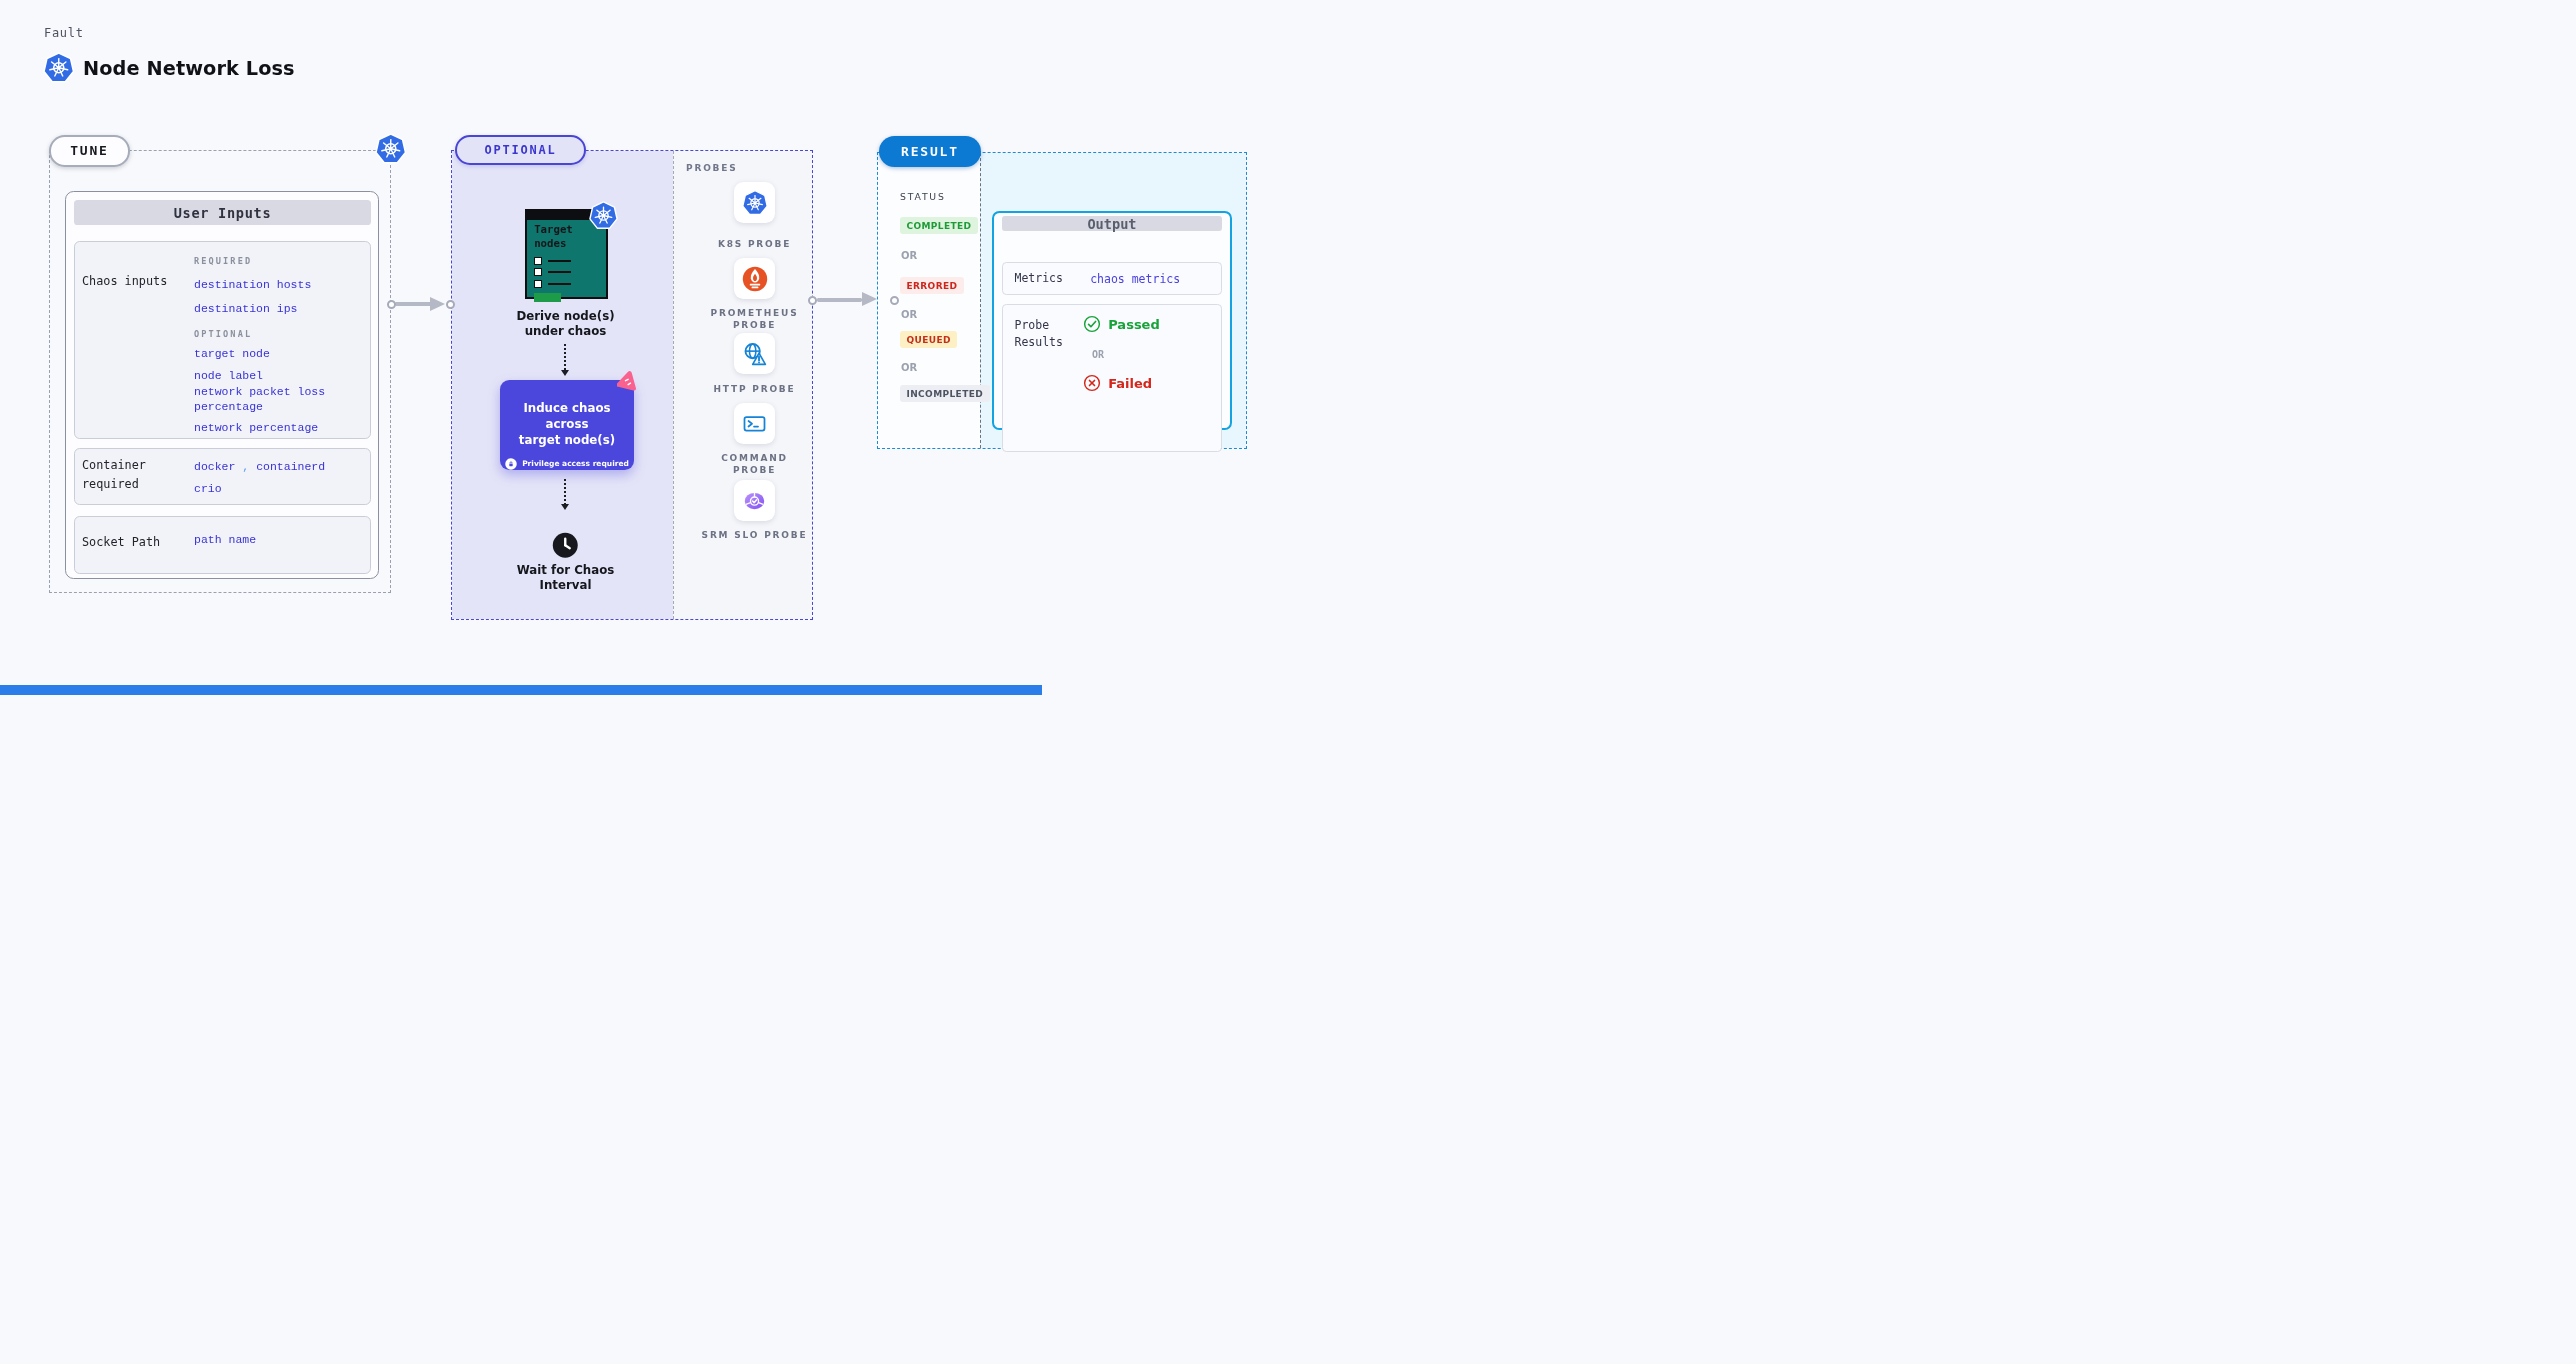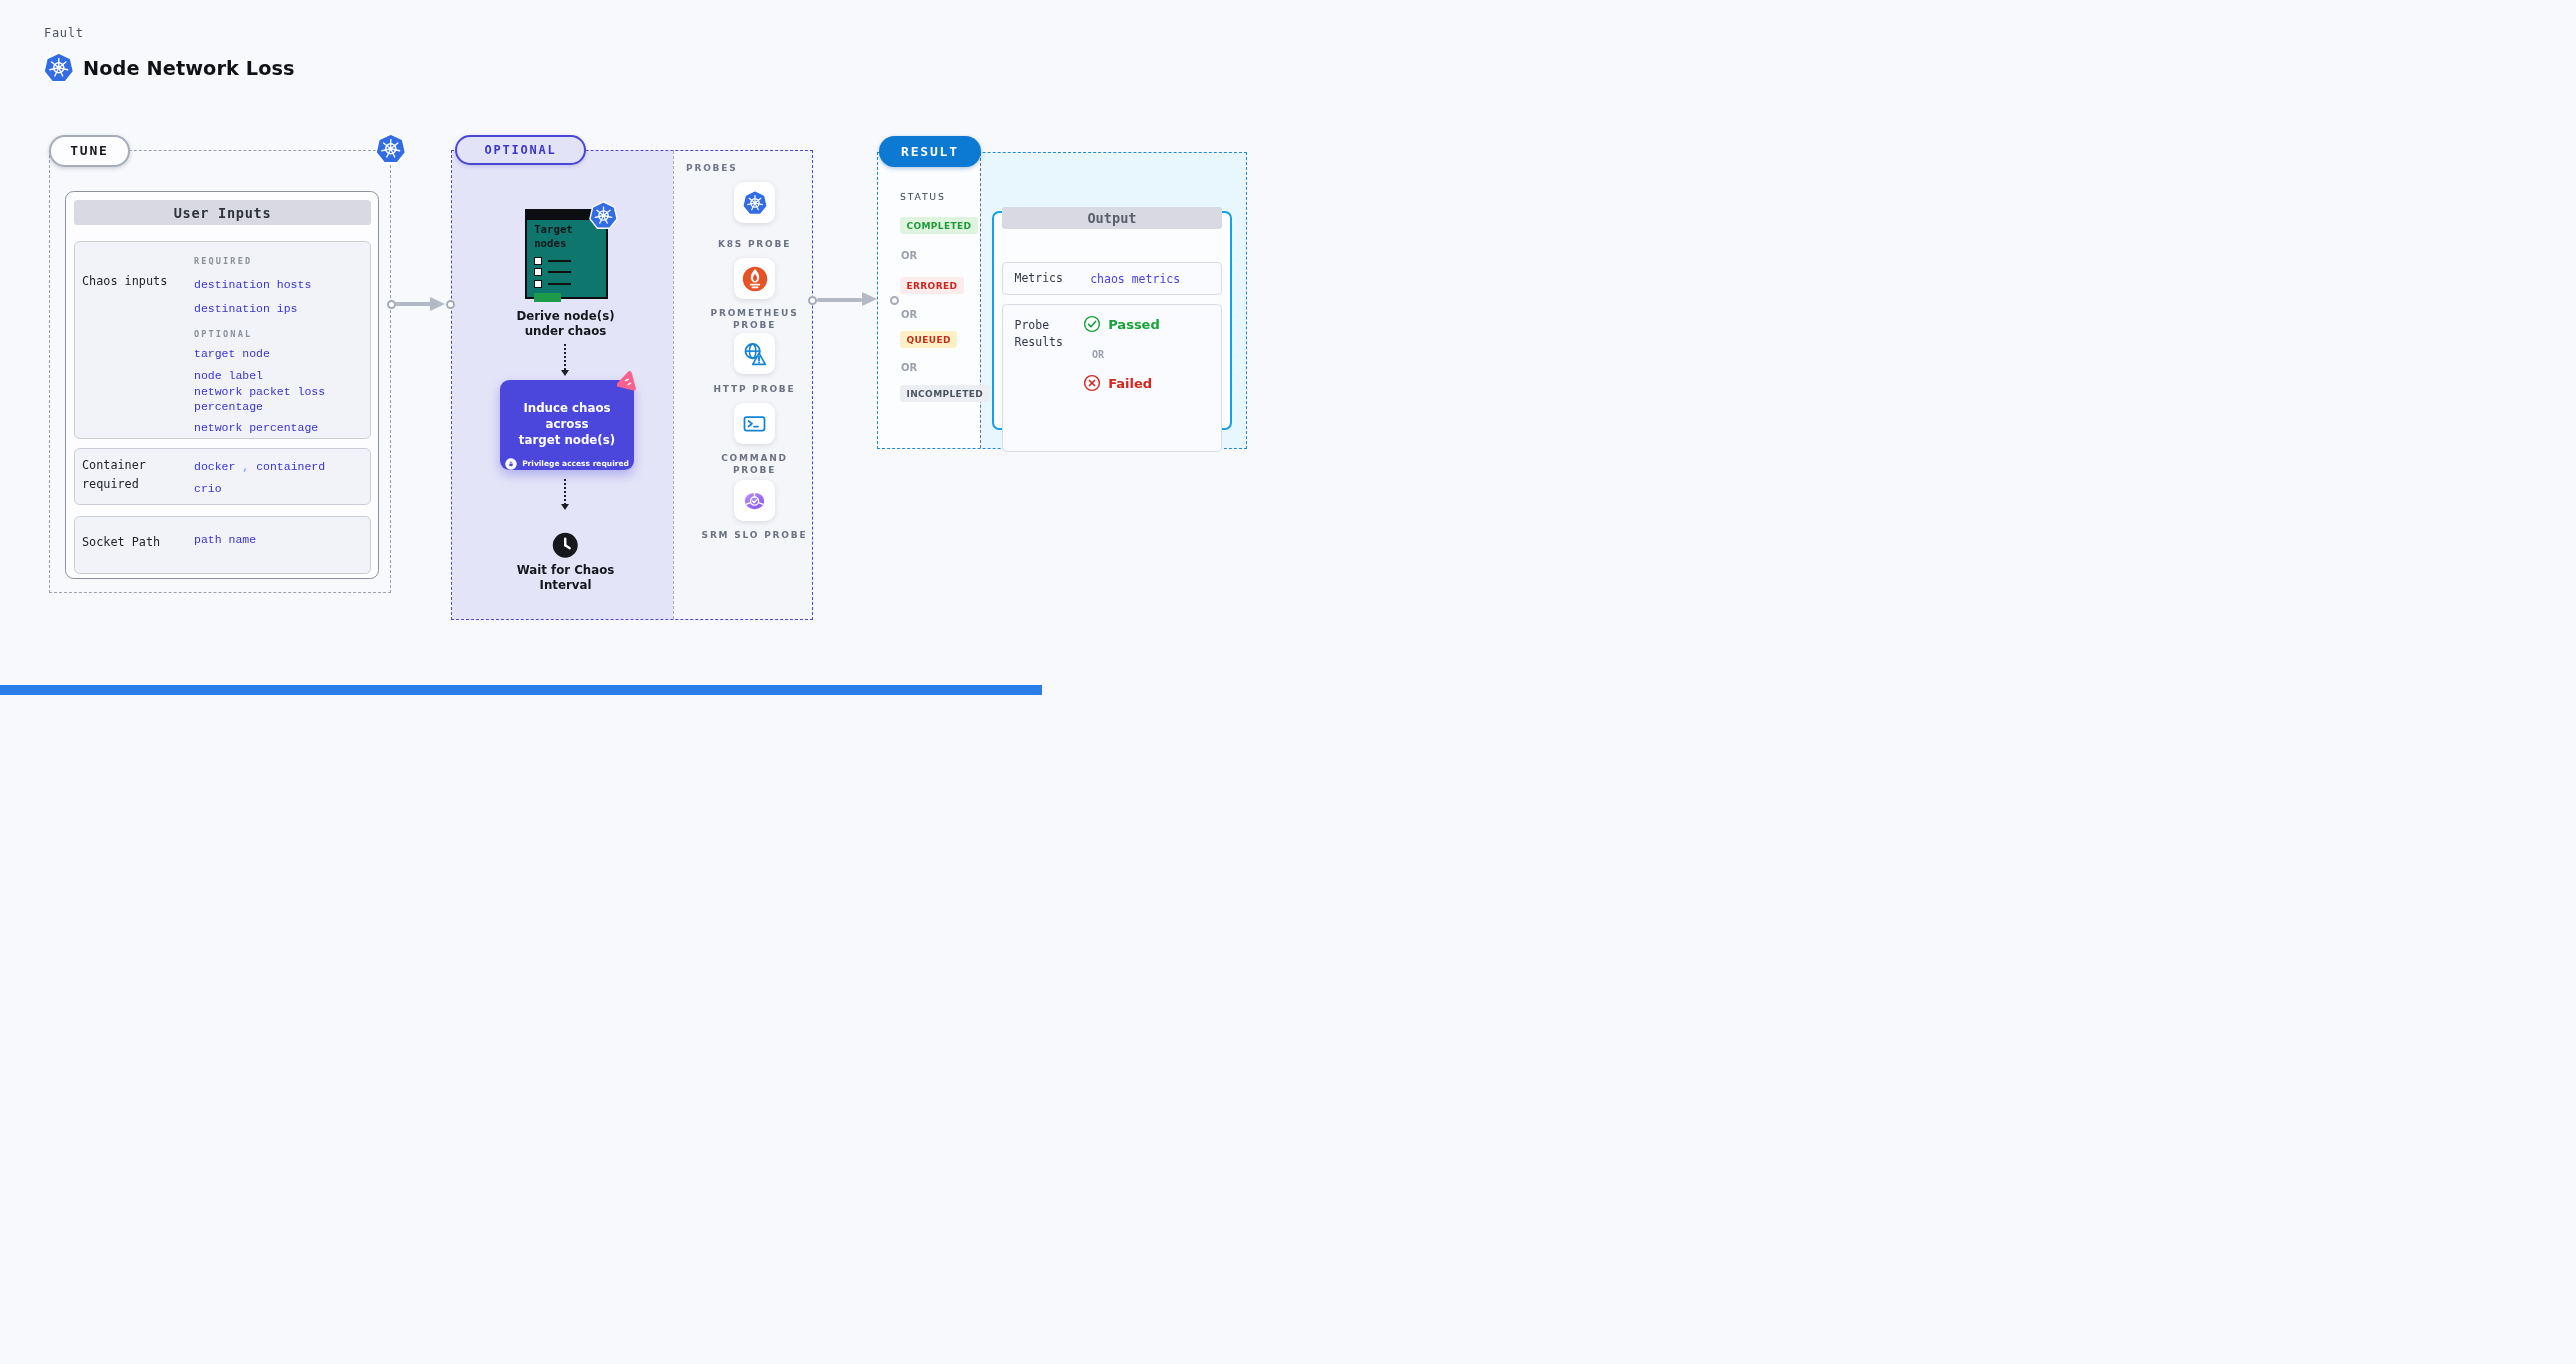--- a/index.html
+++ b/index.html
@@ -346,21 +346,21 @@
   <div class="abs status-label" style="left:900px; top:191px;">STATUS</div>
   <div class="abs badge b-completed" style="left:900px; top:217px;">COMPLETED</div>
   <div class="abs or" style="left:901px; top:250px;">OR</div>
   <div class="abs badge b-errored" style="left:900px; top:277px;">ERRORED</div>
   <div class="abs or" style="left:901px; top:309px;">OR</div>
   <div class="abs badge b-queued" style="left:900px; top:331px;">QUEUED</div>
   <div class="abs or" style="left:901px; top:362px;">OR</div>
   <div class="abs badge b-incompleted" style="left:900px; top:385px;">INCOMPLETED</div>
 
   <div class="abs output-box" style="left:992px; top:211px; width:240px; height:219px;"></div>
-  <div class="abs output-header" style="left:1002px; top:207px; width:220px; height:22px; z-index:4;">Output</div>
+  <div class="abs output-header" style="left:1002px; top:216px; width:220px; height:15px; z-index:4;">Output</div>
 
   <div class="abs output-row row-flex" style="left:1002px; top:262px; width:220px; height:33px; padding:0 11.5px; z-index:4;">
     <span class="out-label">Metrics</span>
     <span class="metrics-value" style="margin-left:20px;">chaos metrics</span>
   </div>
 
   <div class="abs output-row" style="left:1002px; top:304px; width:220px; height:148px; z-index:4;">
     <div class="out-label abs" style="left:11.5px; top:11.5px;">
       <div>Probe</div>
       <div>Results</div>

